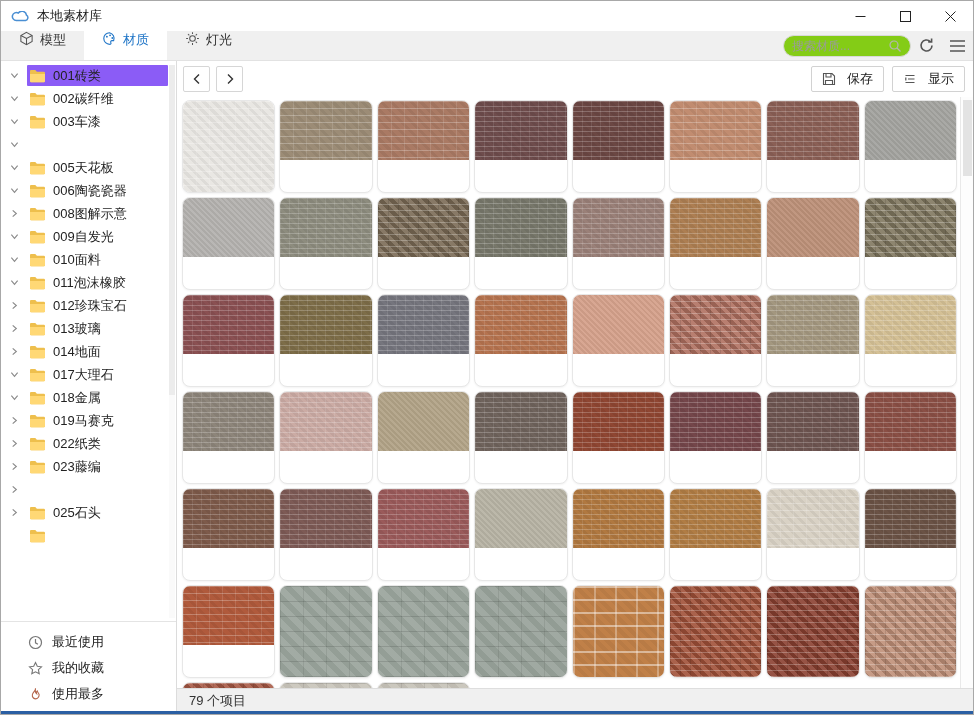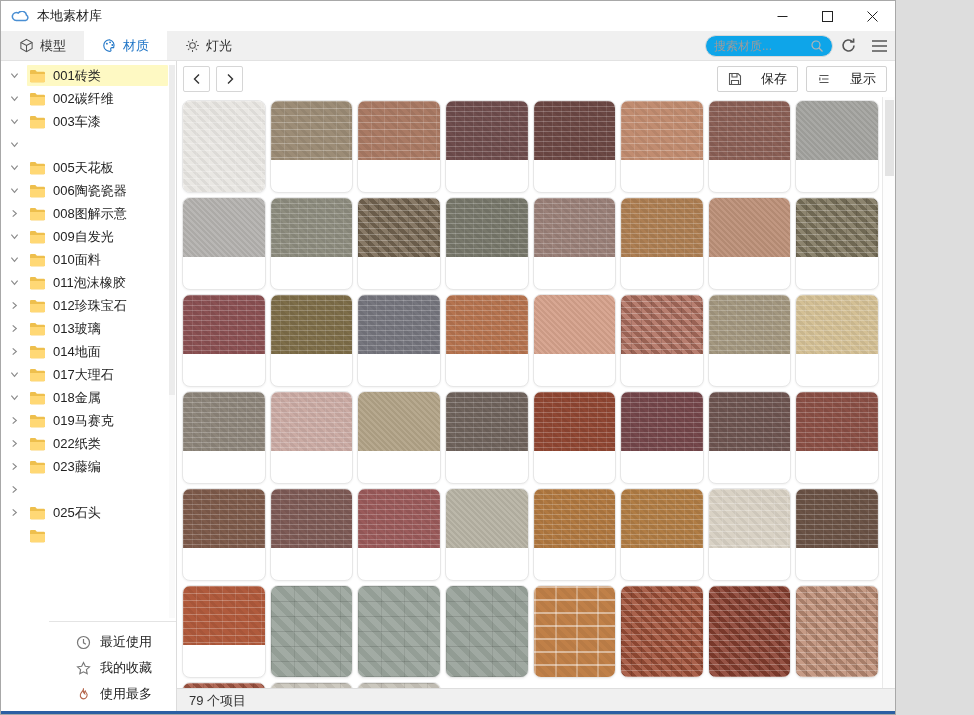--- a/index.html
+++ b/index.html
@@ -1,67 +1,67 @@
 <!DOCTYPE html>
 <html><head>
 <meta charset="utf-8">
 <style>
   * { box-sizing: border-box; margin: 0; padding: 0; }
   html,body { background:#ddd; }
   body { font-family:"Liberation Sans","DejaVu Sans",sans-serif; }
-  .window { position:relative; width:896px; height:715px; background:#fff;
+  .window { position:relative; width:974px; height:715px; background:#fff;
             border:1px solid #a8a8a8; overflow:hidden; }
 
   
   .titlebar { height:30px; background:#fff; display:flex; align-items:center; }
   .app-ico { margin:0 8px 0 10px; display:flex; }
   .title { font-size:13px; color:#1a1a1a; }
   .win-controls { margin-left:auto; display:flex; height:100%; }
   .win-btn { width:45px; height:100%; display:flex; align-items:center; justify-content:center; }
 
   
   .tabbar { height:30px; background:#f0f0f0; border-bottom:1px solid #e2e2e2;
             display:flex; align-items:stretch; }
-  .tab { display:flex; align-items:center; gap:6px; padding:0 18px; font-size:13px;
+  .tab { display:flex; align-items:flex-start; gap:6px; padding:0 18px; font-size:13px;
          color:#333; cursor:default; }
   .tab.active { background:#fff; color:#2176c7; }
   .tab .tico { display:flex; }
   .tab-spacer { flex:1; }
   .searchbox { align-self:center; display:flex; align-items:center; width:128px; height:22px;
-               background:#0ea5e9; border:1px solid #d9d9d9; border-radius:11px; padding:0 8px; }
+               background:#84cc16; border:1px solid #d9d9d9; border-radius:11px; padding:0 8px; }
   .searchbox input { border:none; outline:none; flex:1; width:80px; font-size:12px;
                      color:#444; font-family:inherit; background:transparent; }
   .searchbox input::placeholder { color:#9b9b9b; }
   .mini-ico { display:flex; align-items:center; justify-content:center; margin:0 7px; align-self:center; }
 
   
   .main { display:flex; height:652px; }
   .sidebar { width:176px; border-right:1px solid #dcdcdc; display:flex; flex-direction:column;
              background:#fff; position:relative; }
   .tree { flex:1; overflow:hidden; padding-top:3px; position:relative; }
   .trow { height:23px; display:flex; align-items:center; font-size:13px; color:#222; }
   .chev { width:26px; display:flex; justify-content:center; flex:none; }
   .chev.exp svg { transform:rotate(90deg); }
   .trow-body { display:flex; align-items:center; gap:7px; flex:1; height:21px;
                padding-left:2px; margin-right:8px; border-radius:1px; }
-  .trow-body.sel { background:#fef9c3; }
+  .trow-body.sel { background:#8b5cf6; }
   .sb-scroll { position:absolute; top:4px; right:1px; width:6px; height:553px;
                background:#fafafa; }
   .sb-thumb { width:6px; height:330px; background:#ececec; }
-  .sb-footer { border-top:1px solid #e4e4e4; padding:7px 0 6px 0;margin-left:48px; }
+  .sb-footer { border-top:1px solid #e4e4e4; padding:7px 0 6px 0; }
   .frow { height:26px; display:flex; align-items:center; gap:9px; padding-left:27px;
           font-size:13px; color:#222; }
 
   
   .content { flex:1; display:flex; flex-direction:column; background:#fff; }
   .toolbar { height:36px; display:flex; align-items:center; padding:0 8px 0 6px; }
   .nav-btn { width:27px; height:26px; border:1px solid #d6d6d6; background:#fff; border-radius:2px;
              display:flex; align-items:center; justify-content:center; margin-right:6px; }
   .tb-spacer { flex:1; }
-  .tb-btn { height:26px; display:flex; align-items:center; gap:19px; padding:0 10px;
+  .tb-btn { height:26px; display:flex; align-items:center; gap:11px; padding:0 10px;
             border:1px solid #d2d2d2; background:#fff; border-radius:2px; font-size:13px;
             color:#222; margin-left:8px; }
 
   .gridwrap { height:591px; display:flex; }
   .grid { flex:1; display:grid; grid-template-columns:repeat(8,1fr); grid-auto-rows:93px;
           gap:4px; padding:3px 3px 0 5px; overflow:hidden; }
   .card { background:#fff; border:1px solid #e7e7e7; border-radius:8px; overflow:hidden;
           box-shadow:0 1px 2px rgba(0,0,0,.05); }
   .card .img { height:59px; }
   .card.full .img { height:100%; }

